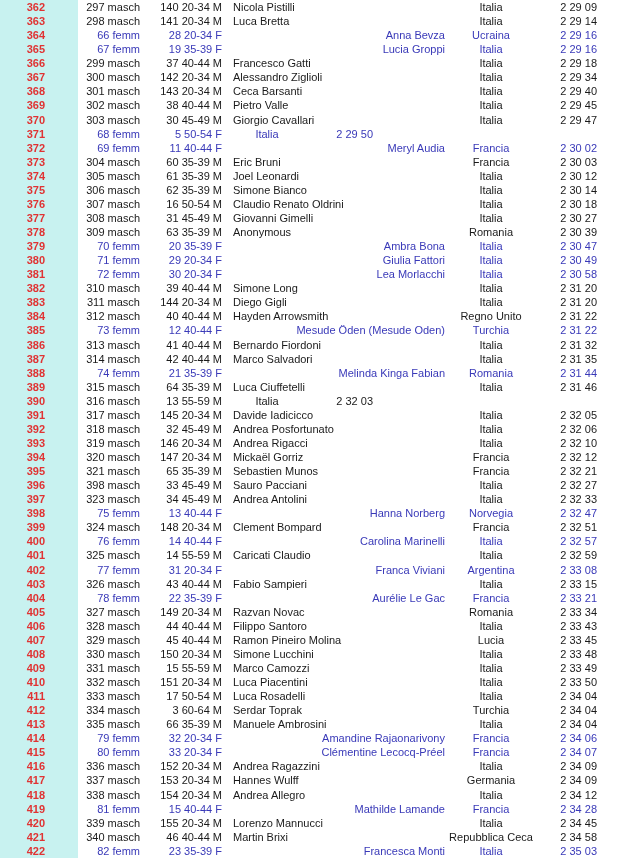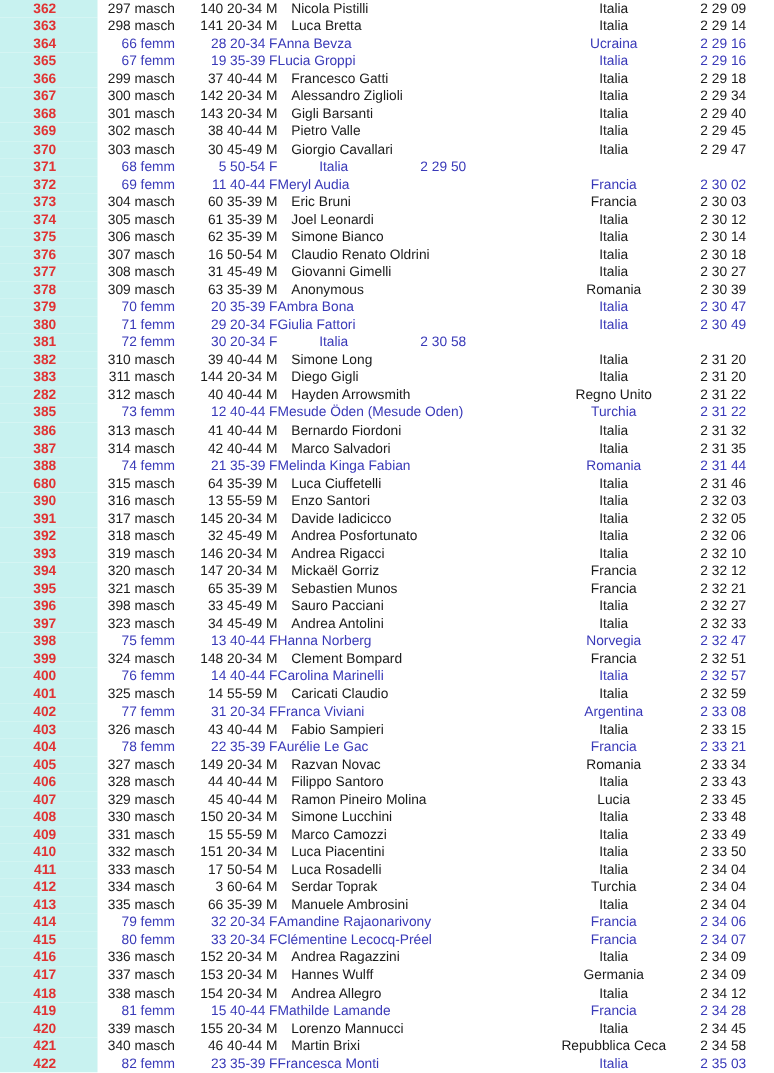--- a/index.html
+++ b/index.html
@@ -56,21 +56,21 @@
     text-align: center;
   }
   .time {
     width: 83px;
     text-align: right;
     padding-right: 22px;
   }
   .row.m .c:not(.pos) { color: var(--male-text, #1a1a1a); }
   .row.f .c:not(.pos) { color: var(--female-text, #3939b8); }
   .row.f .name {
-    text-align: left;
+    text-align: right;
     padding-left: 0;
     padding-right: 1px;
   }
 </style>
 </head>
 <body>
 
 <div class="results">
   <div class="row m">
     <div class="c pos">362</div>
@@ -123,21 +123,21 @@
     <div class="c grp">142 20-34 M</div>
     <div class="c name">Alessandro Ziglioli</div>
     <div class="c country">Italia</div>
     <div class="c time">2 29 34</div>
   </div>
 
   <div class="row m">
     <div class="c pos">368</div>
     <div class="c cat">301 masch</div>
     <div class="c grp">143 20-34 M</div>
-    <div class="c name">Gigli Barsanti</div>
+    <div class="c name">Ceca Barsanti</div>
     <div class="c country">Italia</div>
     <div class="c time">2 29 40</div>
   </div>
 
   <div class="row m">
     <div class="c pos">369</div>
     <div class="c cat">302 masch</div>
     <div class="c grp">38 40-44 M</div>
     <div class="c name">Pietro Valle</div>
     <div class="c country">Italia</div>
@@ -239,20 +239,21 @@
     <div class="c grp">29 20-34 F</div>
     <div class="c name">Giulia Fattori</div>
     <div class="c country">Italia</div>
     <div class="c time">2 30 49</div>
   </div>
 
   <div class="row f">
     <div class="c pos">381</div>
     <div class="c cat">72 femm</div>
     <div class="c grp">30 20-34 F</div>
+    <div class="c name">Lea Morlacchi</div>
     <div class="c country">Italia</div>
     <div class="c time">2 30 58</div>
   </div>
 
   <div class="row m">
     <div class="c pos">382</div>
     <div class="c cat">310 masch</div>
     <div class="c grp">39 40-44 M</div>
     <div class="c name">Simone Long</div>
     <div class="c country">Italia</div>
@@ -262,21 +263,21 @@
   <div class="row m">
     <div class="c pos">383</div>
     <div class="c cat">311 masch</div>
     <div class="c grp">144 20-34 M</div>
     <div class="c name">Diego Gigli</div>
     <div class="c country">Italia</div>
     <div class="c time">2 31 20</div>
   </div>
 
   <div class="row m">
-    <div class="c pos">282</div>
+    <div class="c pos">384</div>
     <div class="c cat">312 masch</div>
     <div class="c grp">40 40-44 M</div>
     <div class="c name">Hayden Arrowsmith</div>
     <div class="c country">Regno Unito</div>
     <div class="c time">2 31 22</div>
   </div>
 
   <div class="row f">
     <div class="c pos">385</div>
     <div class="c cat">73 femm</div>
@@ -307,33 +308,32 @@
   <div class="row f">
     <div class="c pos">388</div>
     <div class="c cat">74 femm</div>
     <div class="c grp">21 35-39 F</div>
     <div class="c name">Melinda Kinga Fabian</div>
     <div class="c country">Romania</div>
     <div class="c time">2 31 44</div>
   </div>
 
   <div class="row m">
-    <div class="c pos">680</div>
+    <div class="c pos">389</div>
     <div class="c cat">315 masch</div>
     <div class="c grp">64 35-39 M</div>
     <div class="c name">Luca Ciuffetelli</div>
     <div class="c country">Italia</div>
     <div class="c time">2 31 46</div>
   </div>
 
   <div class="row m">
     <div class="c pos">390</div>
     <div class="c cat">316 masch</div>
     <div class="c grp">13 55-59 M</div>
-    <div class="c name">Enzo Santori</div>
     <div class="c country">Italia</div>
     <div class="c time">2 32 03</div>
   </div>
 
   <div class="row m">
     <div class="c pos">391</div>
     <div class="c cat">317 masch</div>
     <div class="c grp">145 20-34 M</div>
     <div class="c name">Davide Iadicicco</div>
     <div class="c country">Italia</div>

